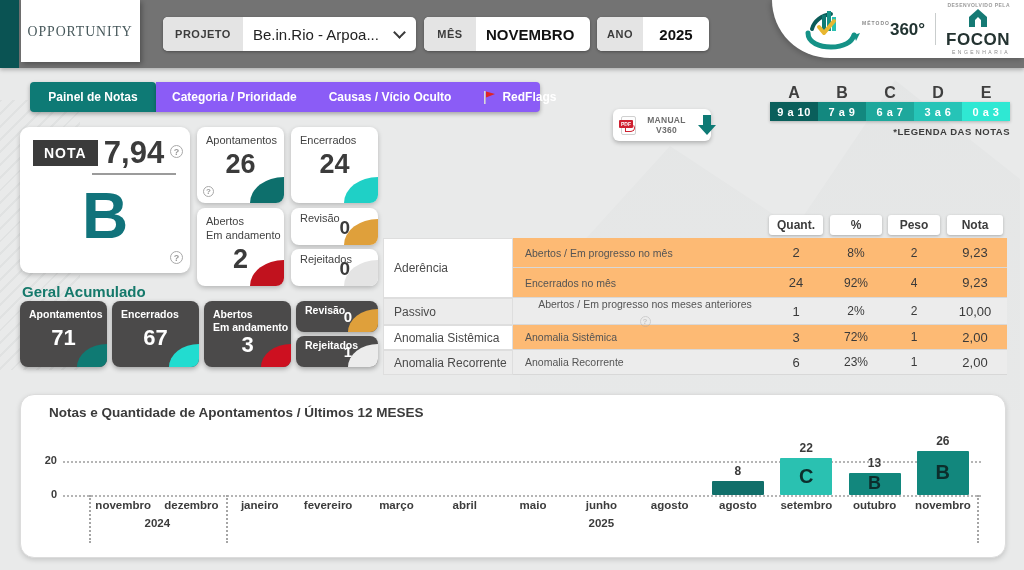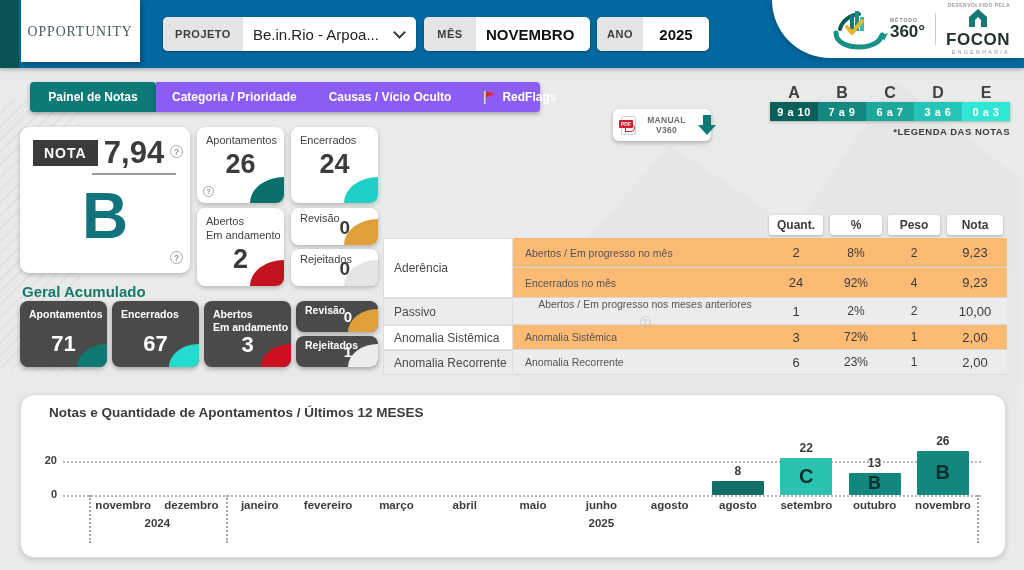--- a/index.html
+++ b/index.html
@@ -7,34 +7,34 @@
   body { font-family:"Liberation Sans", sans-serif; background:#e9eaea; position:relative; overflow:hidden; }
   .stage { position:absolute; inset:0; width:1024px; height:570px; background:#e9eaea; }
 
   
   .wm1 { position:absolute; left:0; top:100px; width:80px; height:270px;
     background:repeating-linear-gradient(135deg, rgba(110,120,120,.07) 0 2px, transparent 2px 9px); }
   .wm2 { position:absolute; left:520px; top:80px; width:500px; height:330px;
     background:linear-gradient(180deg, rgba(140,150,150,.05), rgba(140,150,150,.02)); clip-path:polygon(0 70%,30% 20%,55% 45%,75% 0,100% 30%,100% 100%,0 100%); }
 
   
-  .header { position:absolute; left:0; top:0; width:1024px; height:68px; background:#0369a1; box-shadow:0 2px 4px rgba(0,0,0,.25); }
+  .header { position:absolute; left:0; top:0; width:1024px; height:68px; background:#737373; box-shadow:0 2px 4px rgba(0,0,0,.25); }
   .header-strip { position:absolute; left:0; top:0; width:19px; height:68px; background:#0a5353; }
   .logo-card { position:absolute; left:21px; top:0; width:119px; height:62px; background:#fff; box-shadow:2px 2px 5px rgba(0,0,0,.3); display:flex; align-items:center; justify-content:center; }
   .logo-text { font-family:"Liberation Serif", serif; font-size:15px; letter-spacing:1px; color:#47585b; transform:scaleX(.92); white-space:nowrap; }
 
   .filter { position:absolute; top:17px; height:34px; background:#fff; border-radius:5px; display:flex; align-items:center; box-shadow:0 1px 3px rgba(0,0,0,.35); overflow:hidden; }
   .filter-label { background:#e4e4e4; height:100%; display:flex; align-items:center; justify-content:center; font-size:11px; font-weight:bold; letter-spacing:.5px; color:#3c3c3c; }
   .filter-value { font-size:15px; color:#222; padding:0 10px; white-space:nowrap; }
   .filter-value.bold { font-weight:bold; color:#111; }
   .chev { width:9px; height:9px; border-right:2px solid #3a3a3a; border-bottom:2px solid #3a3a3a; transform:rotate(45deg); margin:-4px 12px 0 auto; }
 
   .brand-blob { position:absolute; right:0; top:0; width:252px; height:58px; background:#fff; border-radius:0 0 0 60px; display:flex; align-items:center; justify-content:flex-end; gap:10px; padding:4px 14px 4px 30px; box-shadow:-2px 2px 5px rgba(0,0,0,.18); }
   .m360 { display:flex; align-items:center; gap:2px; }
-  .m360-txt { display:flex; flex-direction:column; line-height:1; }
+  .m360-txt { display:flex; flex-direction:row; line-height:1; }
   .m360-small { font-size:5px; letter-spacing:1px; color:#8a8a8a; font-weight:bold; }
   .m360-big { font-size:17px; font-weight:bold; color:#223432; }
   .brand-div { width:1px; height:32px; background:#c9cdcd; }
   .focon { display:flex; flex-direction:column; align-items:center; line-height:1.1; }
   .focon-dev { font-size:5px; letter-spacing:.5px; color:#9a9a9a; font-weight:bold; align-self:flex-end; }
   .focon-row { display:flex; align-items:center; gap:3px;flex-direction:column; }
   .focon-name { font-size:17px; font-weight:bold; color:#243331; letter-spacing:.5px; }
   .focon-eng { font-size:5px; letter-spacing:2.5px; color:#8a8a8a; align-self:flex-end; }
 
   
@@ -72,21 +72,21 @@
 
   .mcard { position:absolute; background:#fff; border-radius:8px; box-shadow:0 2px 5px rgba(0,0,0,.22); }
   .mcard-title { font-size:11px; color:#424242; padding:7px 0 0 9px; line-height:1.25; }
   .mcard-value { text-align:center; font-size:27px; font-weight:bold; color:#3b3b3b; margin-top:1px; }
   .mcard-value.sm { position:absolute; right:28px; top:9px; font-size:19px; margin:0; }
   .corner { position:absolute; right:0; bottom:0; width:34px; height:26px; border-top-left-radius:100%; border-bottom-right-radius:8px; }
 
   .acc-title { position:absolute; left:22px; top:283px; font-size:15px; font-weight:bold; color:#15796b; }
   .gcard { position:absolute; background:#4b4a4a; border-radius:8px; box-shadow:0 2px 5px rgba(0,0,0,.3); color:#fff; }
   .gcard-title { font-size:10.5px; font-weight:bold; padding:7px 0 0 9px; line-height:1.25; }
-  .gcard-value { text-align:center; font-size:22px; font-weight:bold; margin-top:10px; }
+  .gcard-value { text-align:center; font-size:22px; font-weight:bold; margin-top:4px; }
   .gcard-value.sm { position:absolute; right:26px; top:7px; font-size:15px; margin:0; }
   .gcard .corner { width:30px; height:23px; }
 
   
   .ptable { position:absolute; left:383px; top:212px; width:624px; display:grid; grid-template-columns:130px 252px 62px 58px 58px 64px; grid-template-rows:26px 30px 30px 27px 25px 25px; }
   .th { display:flex; align-items:center; justify-content:center; }
   .chip { background:#fff; border-radius:3px; box-shadow:0 1px 3px rgba(0,0,0,.25); font-size:12px; font-weight:bold; color:#3c3c3c; padding:3px 0; width:88%; text-align:center; }
   .cat { border:1px solid #dedede; background:#fff; font-size:12px; color:#4a4a4a; display:flex; align-items:center; padding-left:10px; }
   .cat.alt, .cell.alt { background:#ececec; }
   .cell { background:#fdba74; border-bottom:1px solid #d8d8d8; display:flex; align-items:center; justify-content:center; font-size:13px; color:#3a3a3a; }

